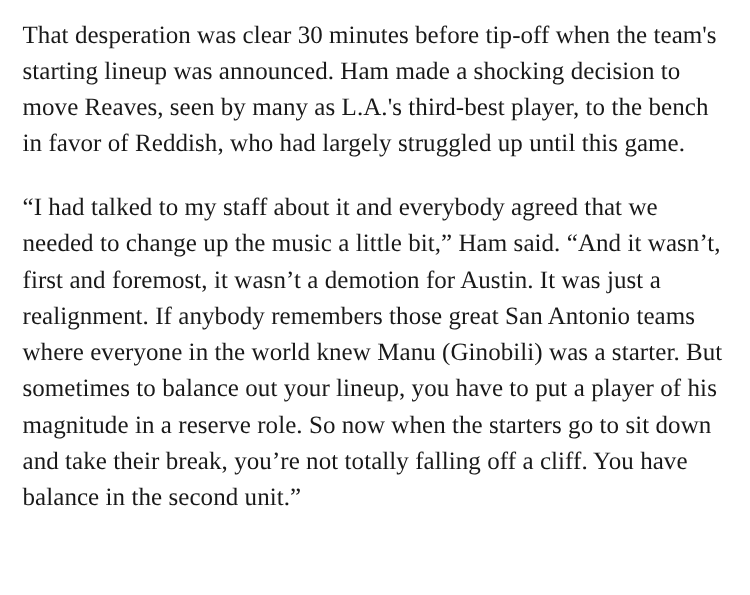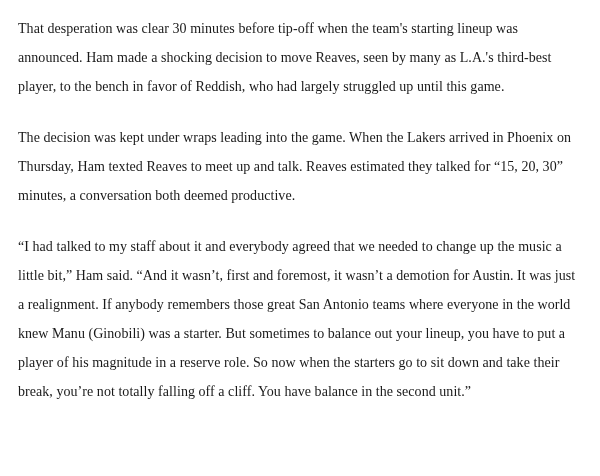--- a/index.html
+++ b/index.html
@@ -13,31 +13,30 @@
     overflow: hidden;
     font-family: "Liberation Serif", "DejaVu Serif", serif;
     color: #1a1a1a;
   }
   .article {
     box-sizing: border-box;
     width: 600px;
     padding: 14px 18px 0 18px;
   }
   .para {
-    font-size: 14px;
+    font-size: 20px;
     line-height: 29px;
     margin: 0 0 22px 0;
     text-align: left;
     color: #191919;
     letter-spacing: 0.05px;
   }
   .para:last-child {
     margin-bottom: 0;
   }
 </style>
 </head>
 <body>
 
 <div class="article">
   <p class="para">That desperation was clear 30 minutes before tip-off when the team's starting lineup was announced. Ham made a shocking decision to move Reaves, seen by many as L.A.'s third-best player, to the bench in favor of Reddish, who had largely struggled up until this game.</p>
-  <p class="para">The decision was kept under wraps leading into the game. When the Lakers arrived in Phoenix on Thursday, Ham texted Reaves to meet up and talk. Reaves estimated they talked for “15, 20, 30” minutes, a conversation both deemed productive.</p>
   <p class="para">“I had talked to my staff about it and everybody agreed that we needed to change up the music a little bit,” Ham said. “And it wasn’t, first and foremost, it wasn’t a demotion for Austin. It was just a realignment. If anybody remembers those great San Antonio teams where everyone in the world knew Manu (Ginobili) was a starter. But sometimes to balance out your lineup, you have to put a player of his magnitude in a reserve role. So now when the starters go to sit down and take their break, you’re not totally falling off a cliff. You have balance in the second unit.”</p>
 </div>
 
 </body></html>

